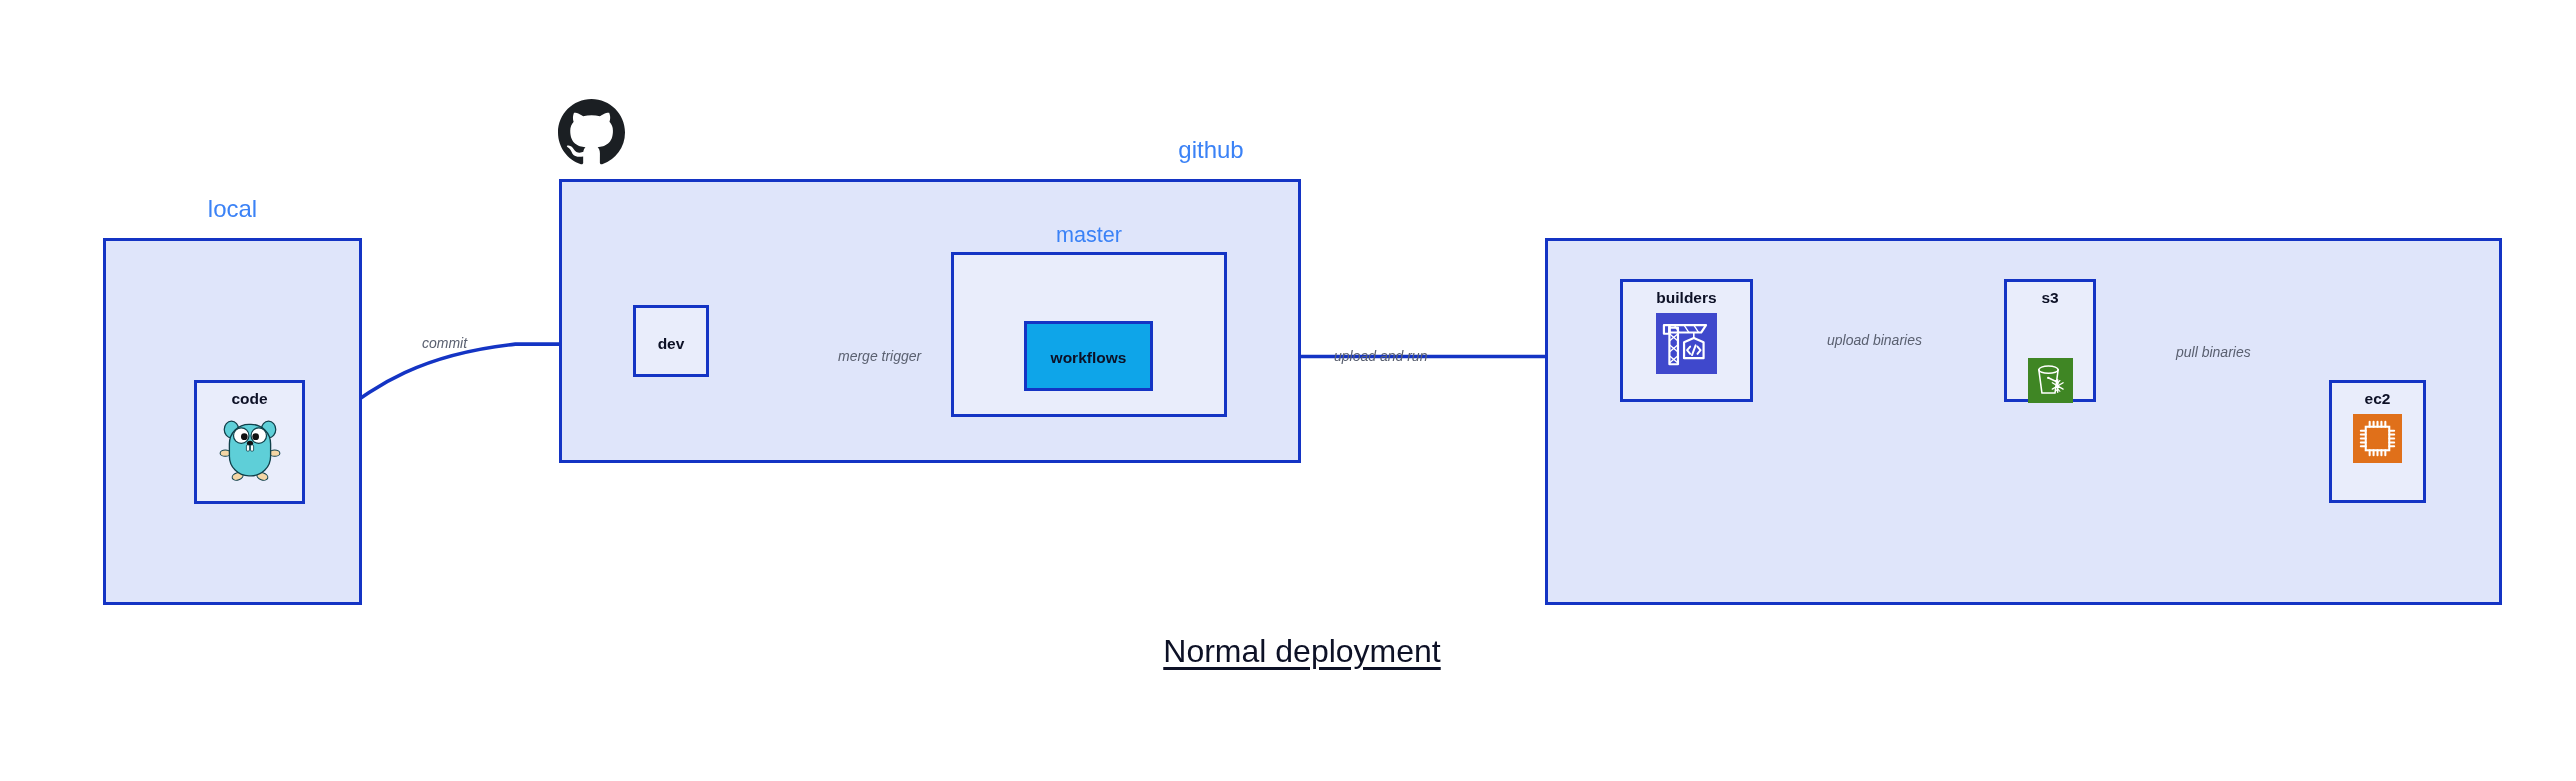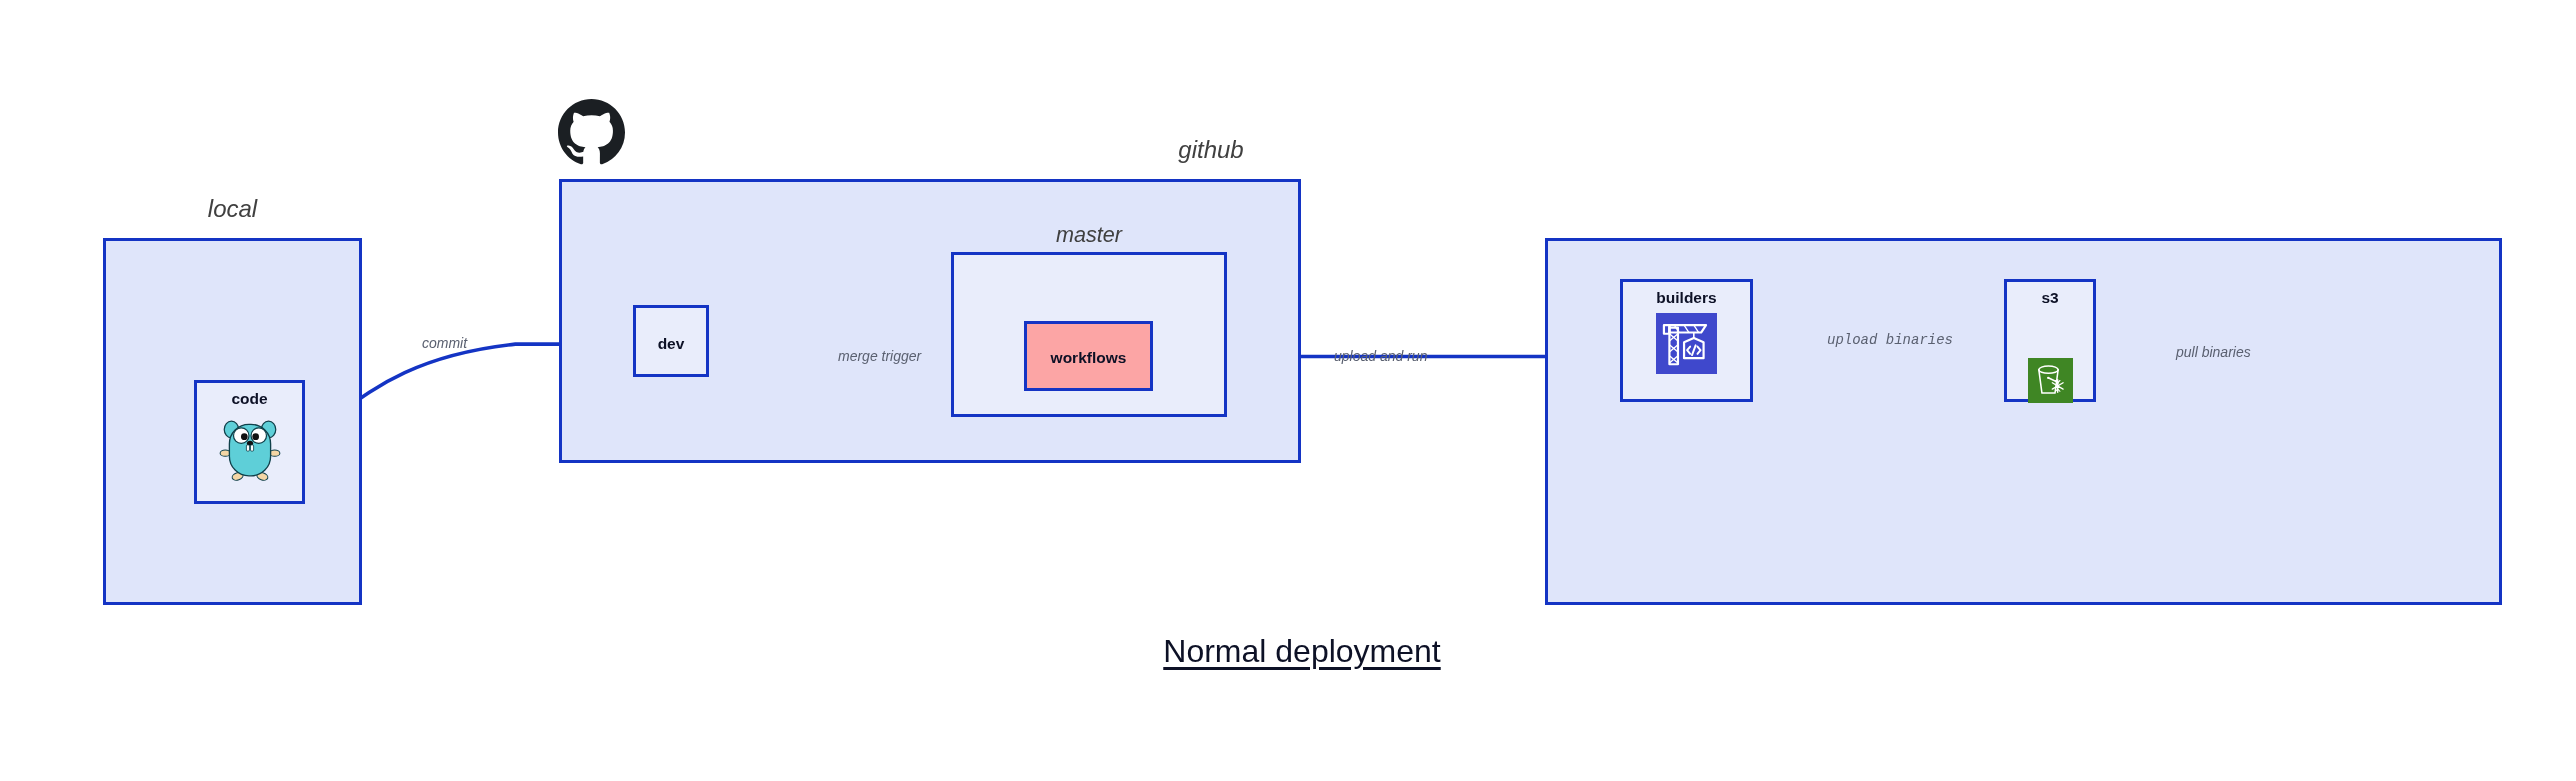--- a/index.html
+++ b/index.html
@@ -19,27 +19,26 @@
   }
   
   .container {
     position: absolute;
     background: #dfe5fa;
     border: 3.1px solid #1434c4;
     box-sizing: border-box;
   }
   .container-label {
     position: absolute;
-    color: #404040;
+    color: #3b82f6;
     font-size: 24px;
     font-weight: 400;
     white-space: nowrap;
     text-align: center;
     line-height: 1;
-    font-style: italic;
   }
   
   .node {
     position: absolute;
     background: #e9edfb;
     border: 3.1px solid #1434c4;
     box-sizing: border-box;
     display: flex;
     flex-direction: column;
     align-items: center;
@@ -175,21 +174,21 @@
     </svg>
   </div>
 
   <div class="node" style="left:633px; top:305px; width:76px; height:72px;">
     <span class="node-label" style="margin-top:28px;">dev</span>
   </div>
 
   <div class="group-box" style="left:951px; top:252px; width:276px; height:165px;"></div>
   <div class="container-label" style="left:951px; top:224px; width:276px; font-size:21.6px;">master</div>
 
-  <div class="node" style="left:1024px; top:321px; width:129px; height:70px; background:#fca5a5;">
+  <div class="node" style="left:1024px; top:321px; width:129px; height:70px; background:#0ea5e9;">
     <span class="node-label" style="margin-top:26px;">workflows</span>
   </div>
 
   <div class="container" style="left:1545px; top:238px; width:957px; height:367px;"></div>
 
   <div class="node" style="left:1620px; top:279px; width:133px; height:123px;">
     <span class="node-label">builders</span>
     <span class="node-icon">
       <svg width="61" height="61" viewBox="0 0 100 100" xmlns="http://www.w3.org/2000/svg">
         <rect x="0" y="0" width="100" height="100" fill="#3f48cc"></rect>
@@ -233,27 +232,46 @@
         </g>
 
         <g stroke="#ffffff" stroke-width="3" stroke-linecap="round">
           <path d="M66 48 L66 76 M54 55 L78 69 M78 55 L54 69"></path>
           <path d="M61 50 L66 55 L71 50 M61 74 L66 69 L71 74" stroke-width="2.4" fill="none"></path>
         </g>
       </svg>
     </span>
   </div>
 
+  <div class="node" style="left:2329px; top:380px; width:97px; height:123px;">
+    <span class="node-label">ec2</span>
+    <span class="node-icon">
+      <svg width="49" height="49" viewBox="0 0 100 100" xmlns="http://www.w3.org/2000/svg">
+        <rect x="0" y="0" width="100" height="100" fill="#e0701a"></rect>
+        <g stroke="#ffffff" stroke-width="4.2" fill="none" stroke-linecap="round">
+          <rect x="26" y="26" width="48" height="48"></rect>
+
+          <path d="M34 26 L34 16 M42 26 L42 16 M50 26 L50 16 M58 26 L58 16 M66 26 L66 16"></path>
+
+          <path d="M34 74 L34 84 M42 74 L42 84 M50 74 L50 84 M58 74 L58 84 M66 74 L66 84"></path>
+
+          <path d="M26 34 L16 34 M26 42 L16 42 M26 50 L16 50 M26 58 L16 58 M26 66 L16 66"></path>
+
+          <path d="M74 34 L84 34 M74 42 L84 42 M74 50 L84 50 M74 58 L84 58 M74 66 L84 66"></path>
+        </g>
+      </svg>
+    </span>
+  </div>
 
   <div class="edge-label" style="left:422px; top:336px;">commit</div>
 
   <div class="edge-label" style="left:818px; top:349px;margin-left:20px;">merge trigger</div>
 
   <div class="edge-label" style="left:1334px; top:349px;text-align:right;">upload and run</div>
 
-  <div class="edge-label" style="left:1827px; top:333px;font-family:Liberation Mono, monospace;">upload binaries</div>
+  <div class="edge-label" style="left:1827px; top:333px;">upload binaries</div>
 
   <div class="edge-label" style="left:2176px; top:345px;">pull binaries</div>
 
   <div id="diagram-title">Normal deployment</div>
 
 </div>
 
 
 </body></html>

